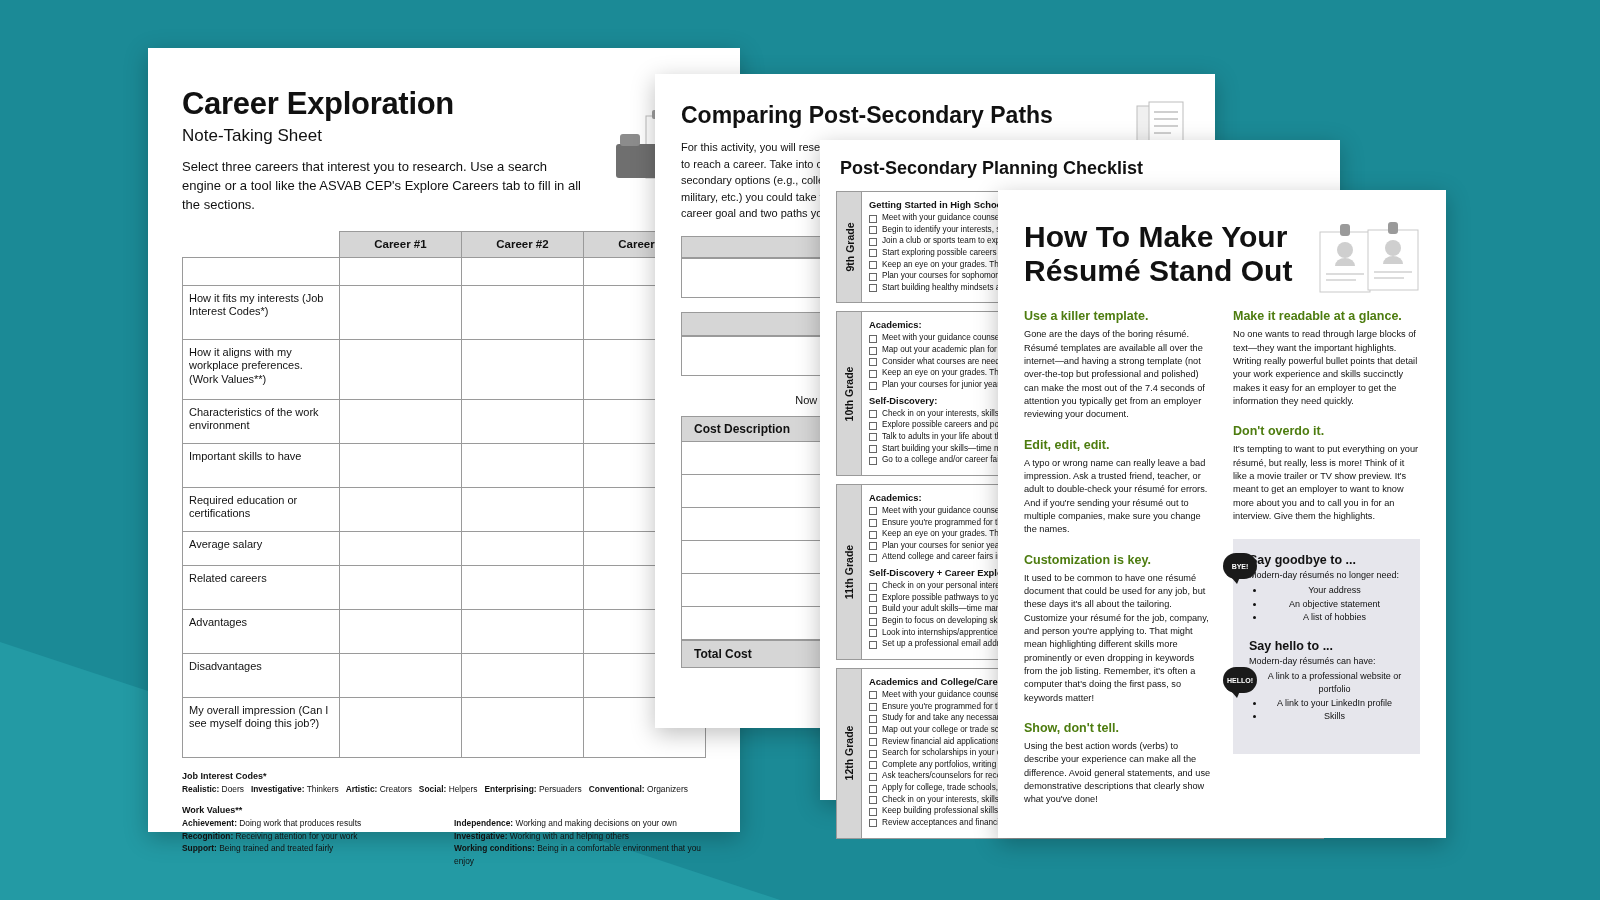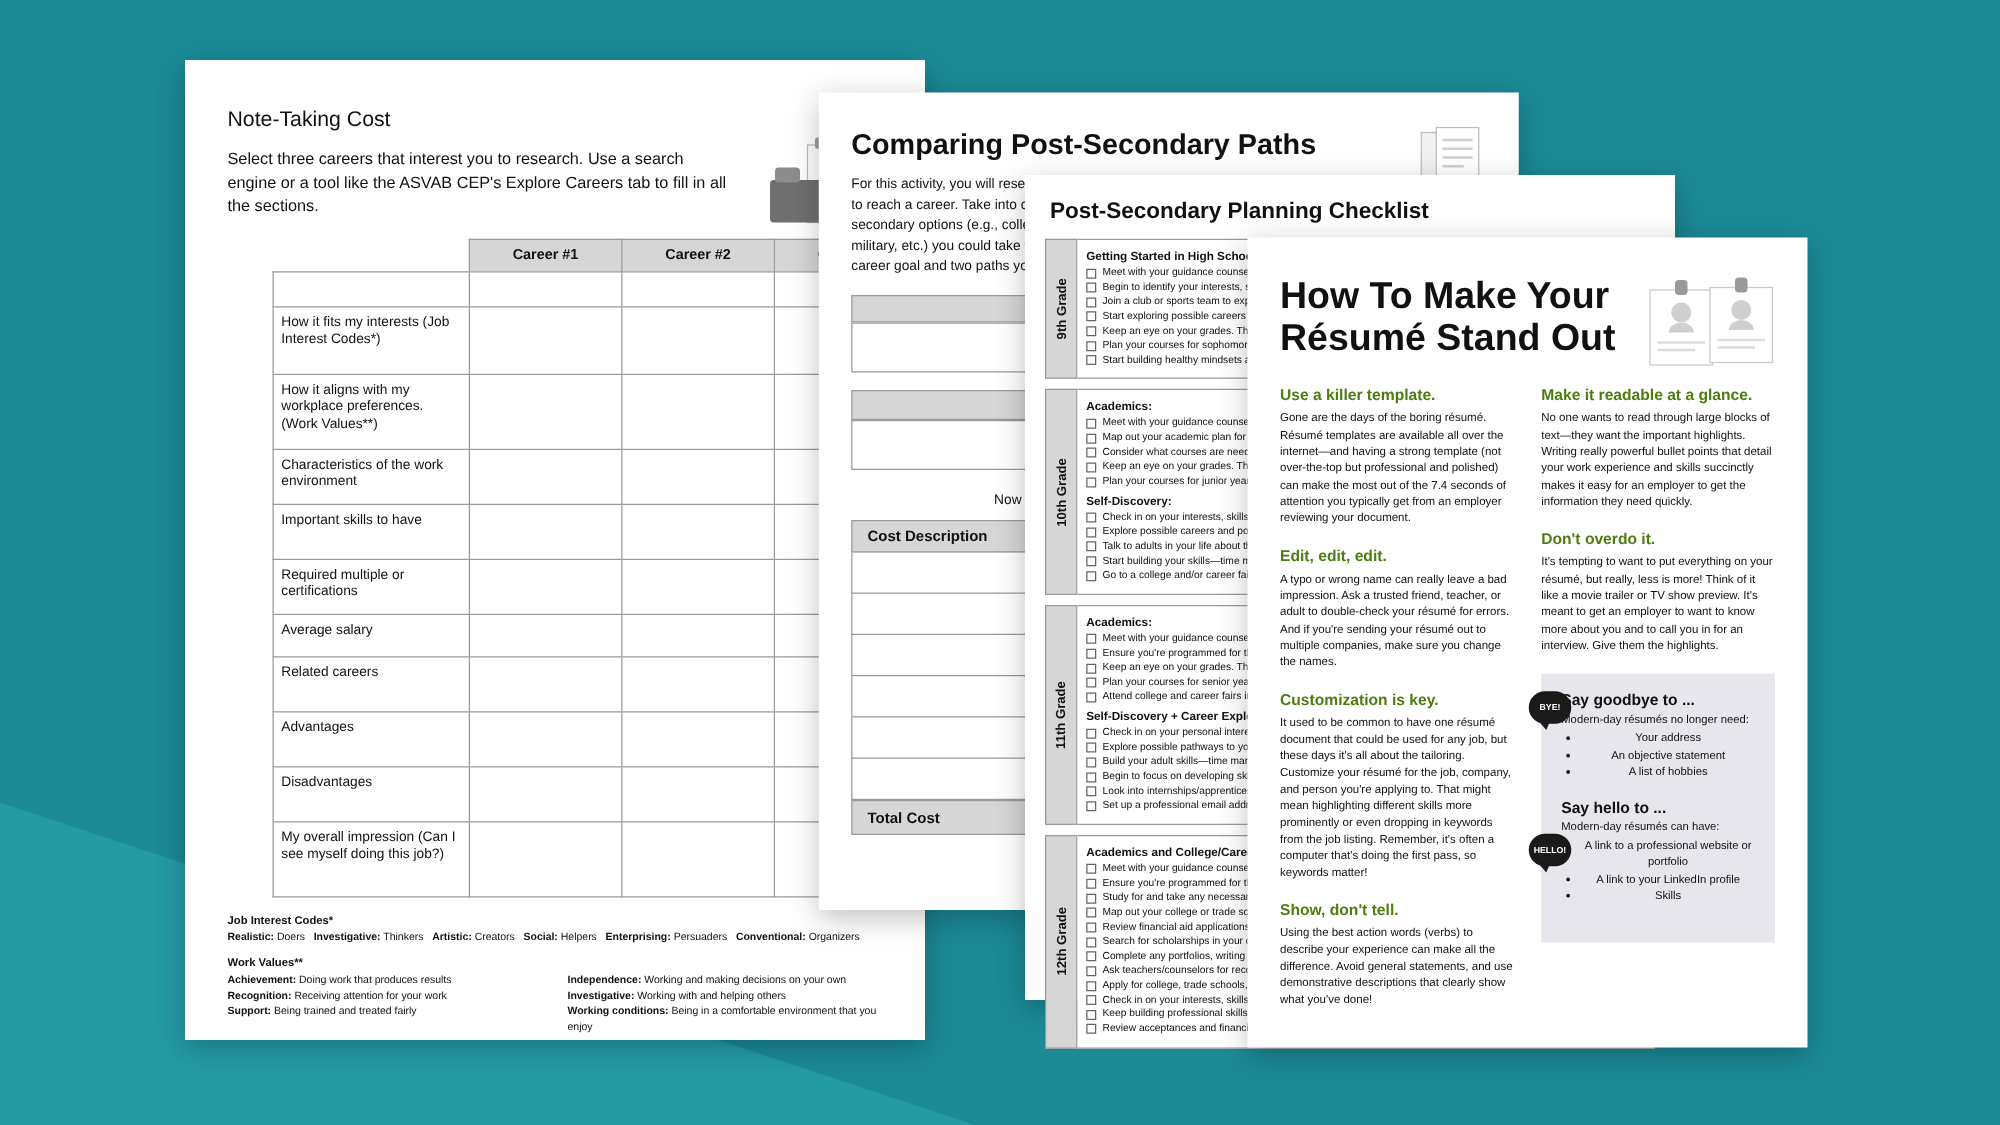--- a/index.html
+++ b/index.html
@@ -20,21 +20,21 @@
     position:absolute;
     background:#ffffff;
     box-shadow: 0 6px 22px rgba(0,0,0,0.25);
   }
 
   
   #sheet1 { left:148px; top:48px; width:592px; height:784px; padding:38px 34px 0 34px; }
   #sheet1 h1 { font-size:31px; margin:0 0 4px 0; font-weight:bold; letter-spacing:-0.3px; color:#111; }
   #sheet1 h2 { font-size:17px; margin:0 0 12px 0; font-weight:normal; color:#111; }
   #sheet1 .intro { font-size:13px; line-height:1.45; color:#111; width:400px; margin-bottom:16px; }
-  table.ce { border-collapse:collapse; width:100%; table-layout:fixed;margin-left:36px; }
+  table.ce { border-collapse:collapse; width:100%; table-layout:fixed; }
   table.ce th, table.ce td { border:1px solid #9a9a9a; }
   table.ce th.hdr { background:#d6d6d6; font-size:11.5px; font-weight:bold; height:26px; color:#111; }
   table.ce th.corner { border:none; background:transparent; width:30%; }
   table.ce td.lbl { font-size:11px; padding:6px 6px; vertical-align:top; line-height:1.25; color:#111; }
   table.ce td.cell { background:#fff; }
   .r-sm { height:34px; }
   .r-md { height:44px; }
   .r-lg { height:54px; }
   .r-xl { height:60px; }
   .spacer-row td { border:1px solid #9a9a9a; height:28px; }
@@ -118,21 +118,22 @@
     <rect x="30" y="8" width="54" height="62" fill="#ffffff" stroke="#bdbdbd"></rect>
     <rect x="36" y="2" width="14" height="9" rx="2" fill="#9e9e9e"></rect>
     <g fill="#6f6f6f">
       <rect x="0" y="36" width="46" height="34" rx="3"></rect>
       <rect x="4" y="26" width="20" height="12" rx="3" fill="#8c8c8c"></rect>
     </g>
     <rect x="44" y="34" width="36" height="30" fill="#d9d9d9" stroke="#9e9e9e"></rect>
     <path d="M50 49 l6 7 l12 -15" stroke="#444" stroke-width="3" fill="none"></path>
   </svg>
 
-  <h2>Note-Taking Cost</h2>
+  <h1>Career Exploration</h1>
+  <h2>Note-Taking Sheet</h2>
   <div class="intro">Select three careers that interest you to research. Use a search engine or a tool like the ASVAB CEP's Explore Careers tab to fill in all the sections.</div>
 
   <table class="ce">
     <tbody>
         <tr>
       <th class="corner"></th>
       <th class="hdr">Career #1</th>
       <th class="hdr">Career #2</th>
       <th class="hdr">Career #3</th>
     </tr>
@@ -160,21 +161,21 @@
       <td class="cell"></td>
       <td class="cell"></td>
     </tr>
     <tr class="r-md">
       <td class="lbl">Important skills to have</td>
       <td class="cell"></td>
       <td class="cell"></td>
       <td class="cell"></td>
     </tr>
     <tr class="r-md">
-      <td class="lbl">Required multiple or certifications</td>
+      <td class="lbl">Required education or certifications</td>
       <td class="cell"></td>
       <td class="cell"></td>
       <td class="cell"></td>
     </tr>
     <tr class="r-sm">
       <td class="lbl">Average salary</td>
       <td class="cell"></td>
       <td class="cell"></td>
       <td class="cell"></td>
     </tr>

